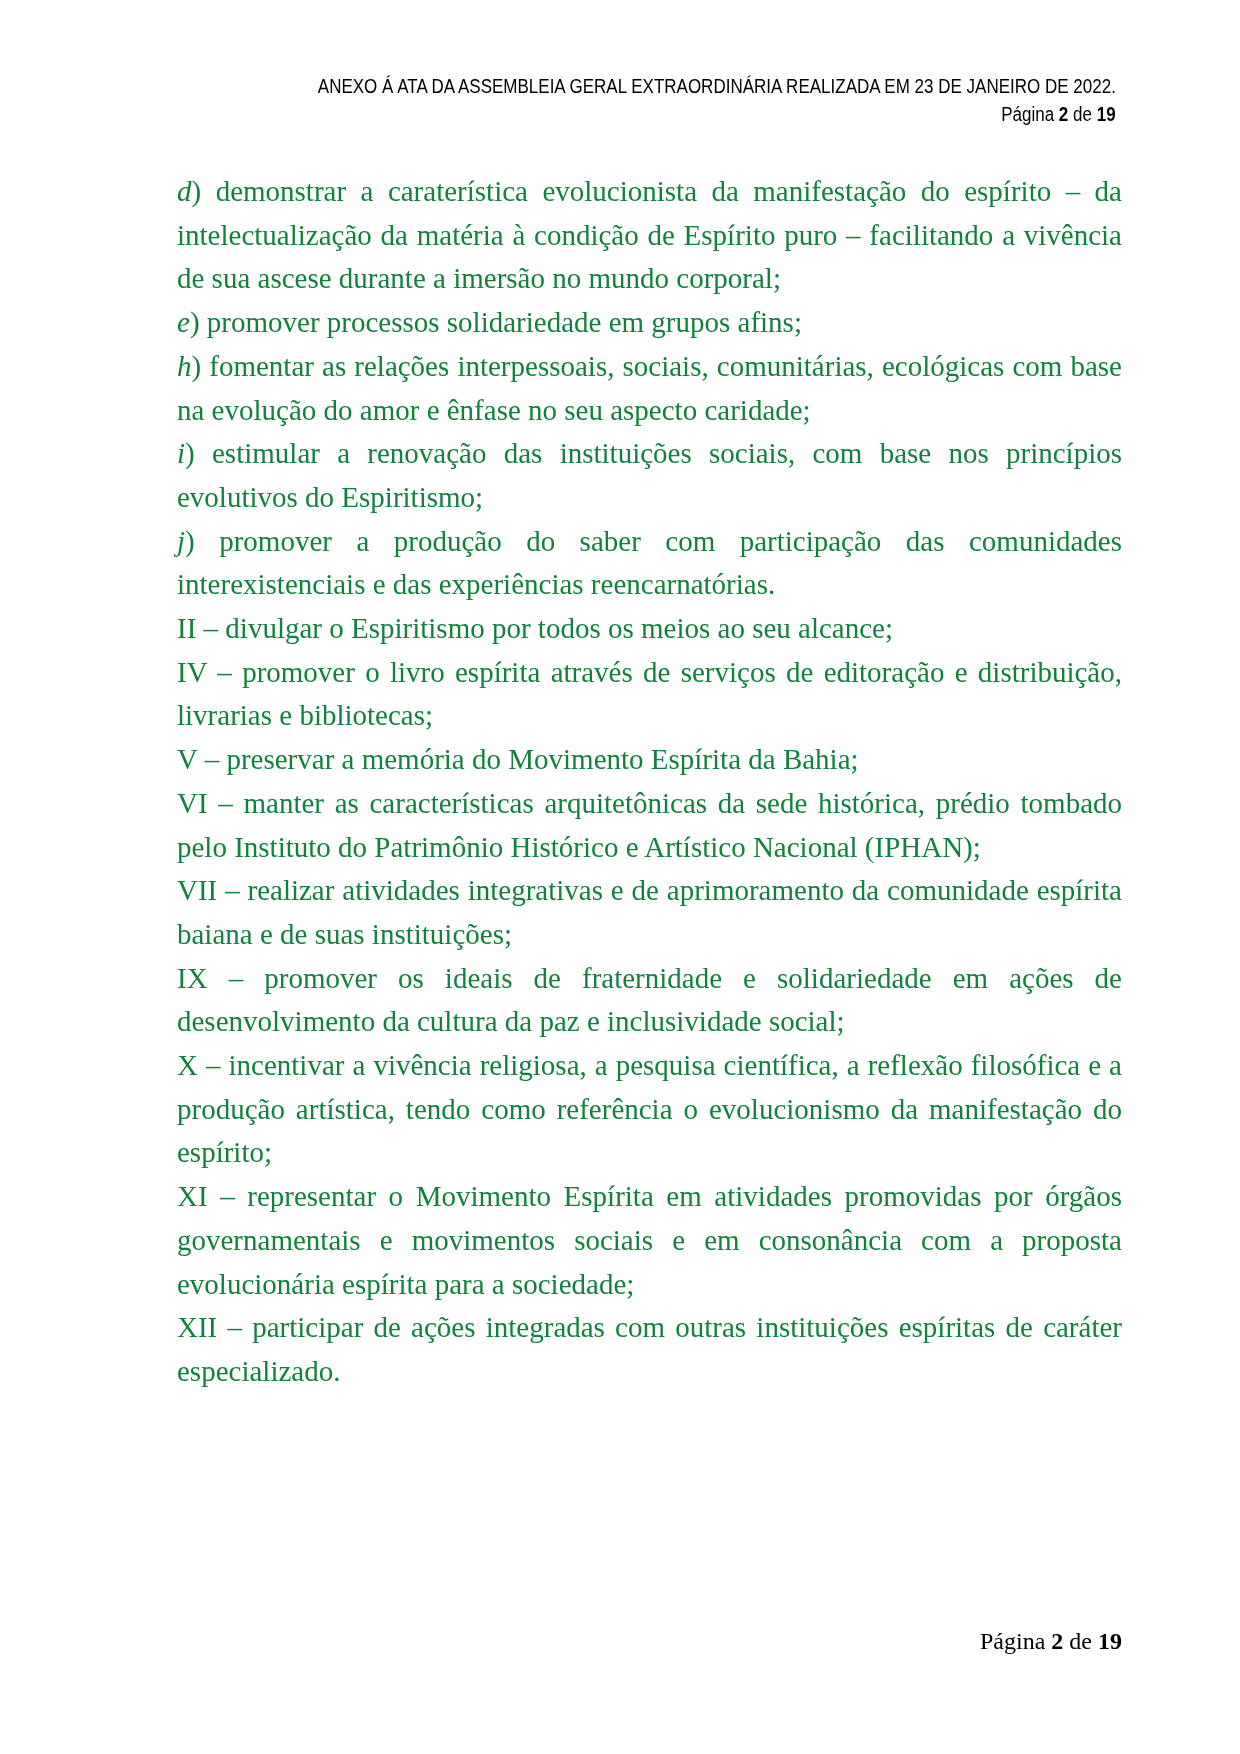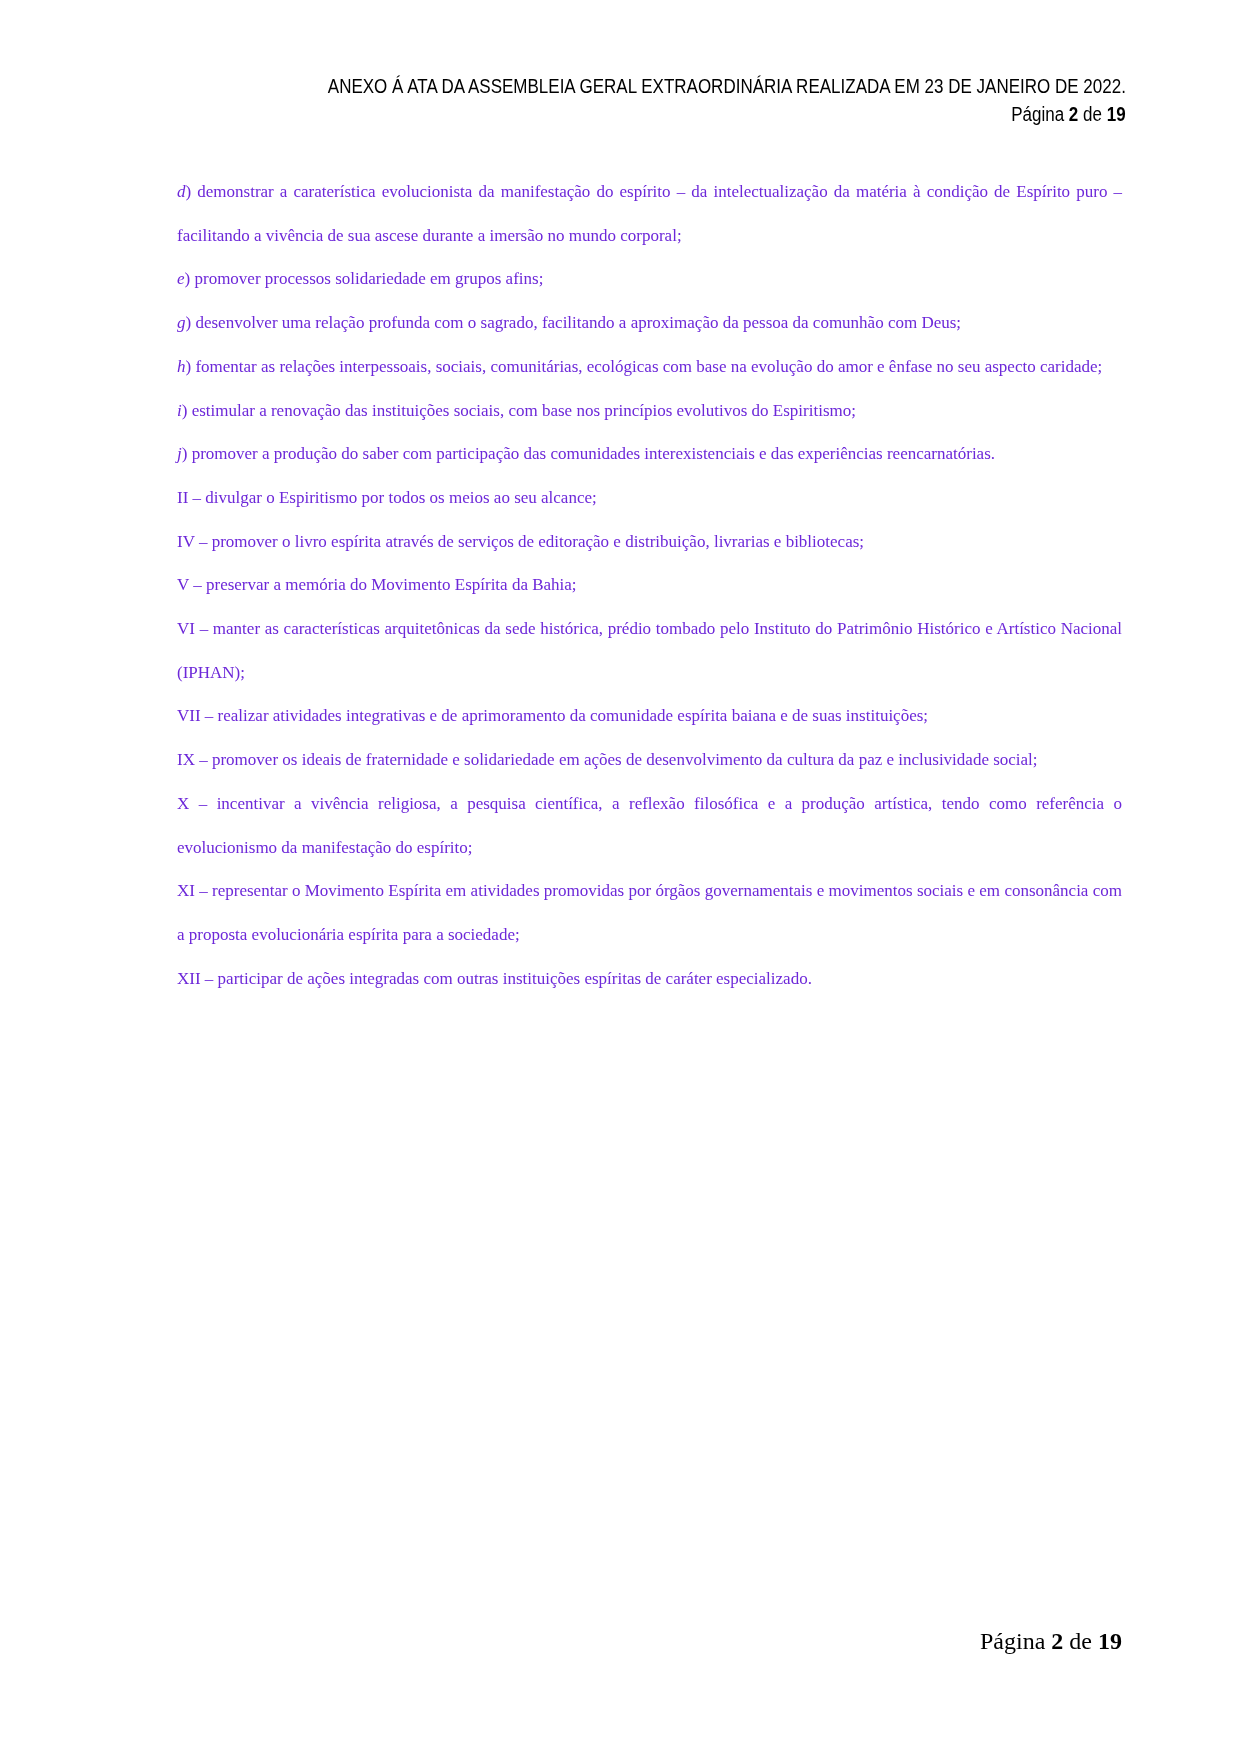--- a/index.html
+++ b/index.html
@@ -10,43 +10,43 @@
     background: #ffffff;
     color: #000000;
     font-family: "Liberation Serif", serif;
     overflow: hidden;
   }
   
   .header {
     position: absolute;
     top: 72px;
     left: 177px;
-    right: 114px;
+    right: 124px;
     text-align: right;
     font-family: "Liberation Sans", sans-serif;
     font-size: 20px;
     line-height: 28px;
     color: #000000;
   }
   .cond {
     display: inline-block;
     transform: scaleX(0.85);
     transform-origin: 100% 50%;
     white-space: nowrap;
   }
   
   .body-text {
     position: absolute;
     top: 170px;
     left: 177px;
     width: 945px;
-    font-size: 17px;
+    font-size: 29px;
     line-height: 43.7px;
     text-align: justify;
-    color: #6d28d9;
+    color: #15803d;
   }
   .body-text p { margin: 0; padding: 0; }
   .marker-it { font-style: italic; }
   
   .footer {
     position: absolute;
     top: 1626px;
     right: 118px;
     font-size: 24px;
     line-height: 30px;
@@ -60,21 +60,20 @@
 <div class="page">
 
   <div class="header">
     <div><span class="cond">ANEXO Á ATA DA ASSEMBLEIA GERAL EXTRAORDINÁRIA REALIZADA EM 23 DE JANEIRO DE 2022.</span></div>
     <div><span class="cond"><span>Página</span> <b>2</b> <span>de</span> <b>19</b></span></div>
   </div>
 
   <div class="body-text">
     <p><span class="marker-it">d</span><span>) </span><span>demonstrar a caraterística evolucionista da manifestação do espírito – da intelectualização da matéria à condição de Espírito puro – facilitando a vivência de sua ascese durante a imersão no mundo corporal;</span></p>
     <p><span class="marker-it">e</span><span>) </span><span>promover processos solidariedade em grupos afins;</span></p>
-    <p><span class="marker-it">g</span><span>) </span><span>desenvolver uma relação profunda com o sagrado, facilitando a aproximação da pessoa da comunhão com Deus;</span></p>
     <p><span class="marker-it">h</span><span>) </span><span>fomentar as relações interpessoais, sociais, comunitárias, ecológicas com base na evolução do amor e ênfase no seu aspecto caridade;</span></p>
     <p><span class="marker-it">i</span><span>) </span><span>estimular a renovação das instituições sociais, com base nos princípios evolutivos do Espiritismo;</span></p>
     <p><span class="marker-it">j</span><span>) </span><span>promover a produção do saber com participação das comunidades interexistenciais e das experiências reencarnatórias.</span></p>
     <p><span>II</span><span> – </span><span>divulgar o Espiritismo por todos os meios ao seu alcance;</span></p>
     <p><span>IV</span><span> – </span><span>promover o livro espírita através de serviços de editoração e distribuição, livrarias e bibliotecas;</span></p>
     <p><span>V</span><span> – </span><span>preservar a memória do Movimento Espírita da Bahia;</span></p>
     <p><span>VI</span><span> – </span><span>manter as características arquitetônicas da sede histórica, prédio tombado pelo Instituto do Patrimônio Histórico e Artístico Nacional (IPHAN);</span></p>
     <p><span>VII</span><span> – </span><span>realizar atividades integrativas e de aprimoramento da comunidade espírita baiana e de suas instituições;</span></p>
     <p><span>IX</span><span> – </span><span>promover os ideais de fraternidade e solidariedade em ações de desenvolvimento da cultura da paz e inclusividade social;</span></p>
     <p><span>X</span><span> – </span><span>incentivar a vivência religiosa, a pesquisa científica, a reflexão filosófica e a produção artística, tendo como referência o evolucionismo da manifestação do espírito;</span></p>

